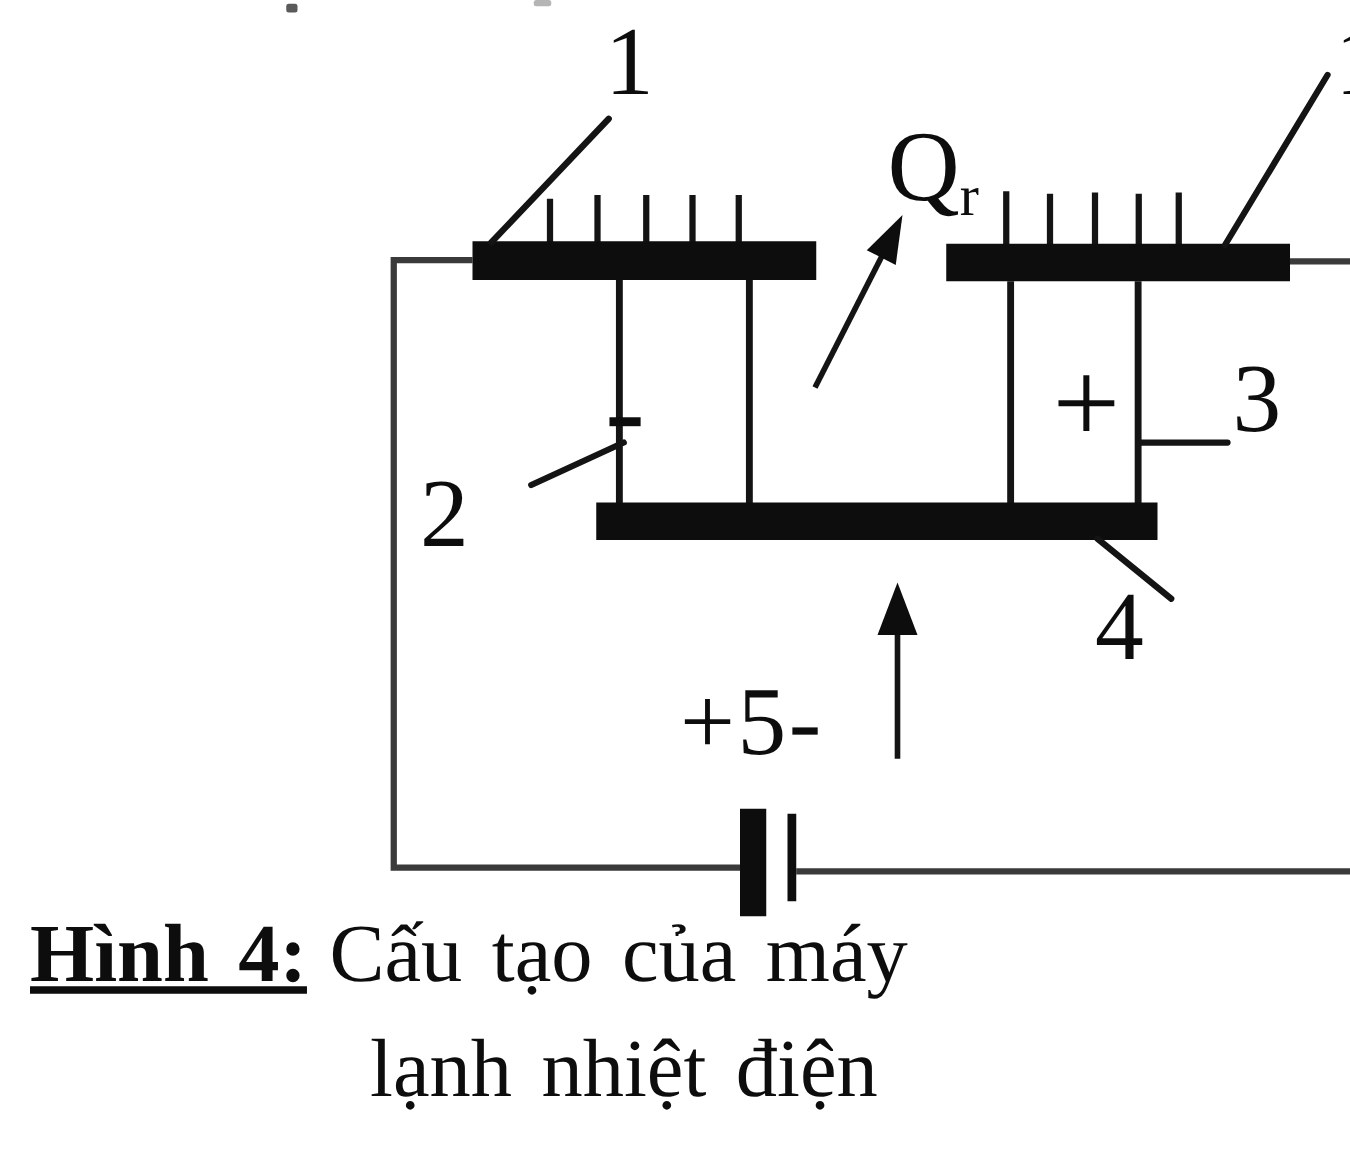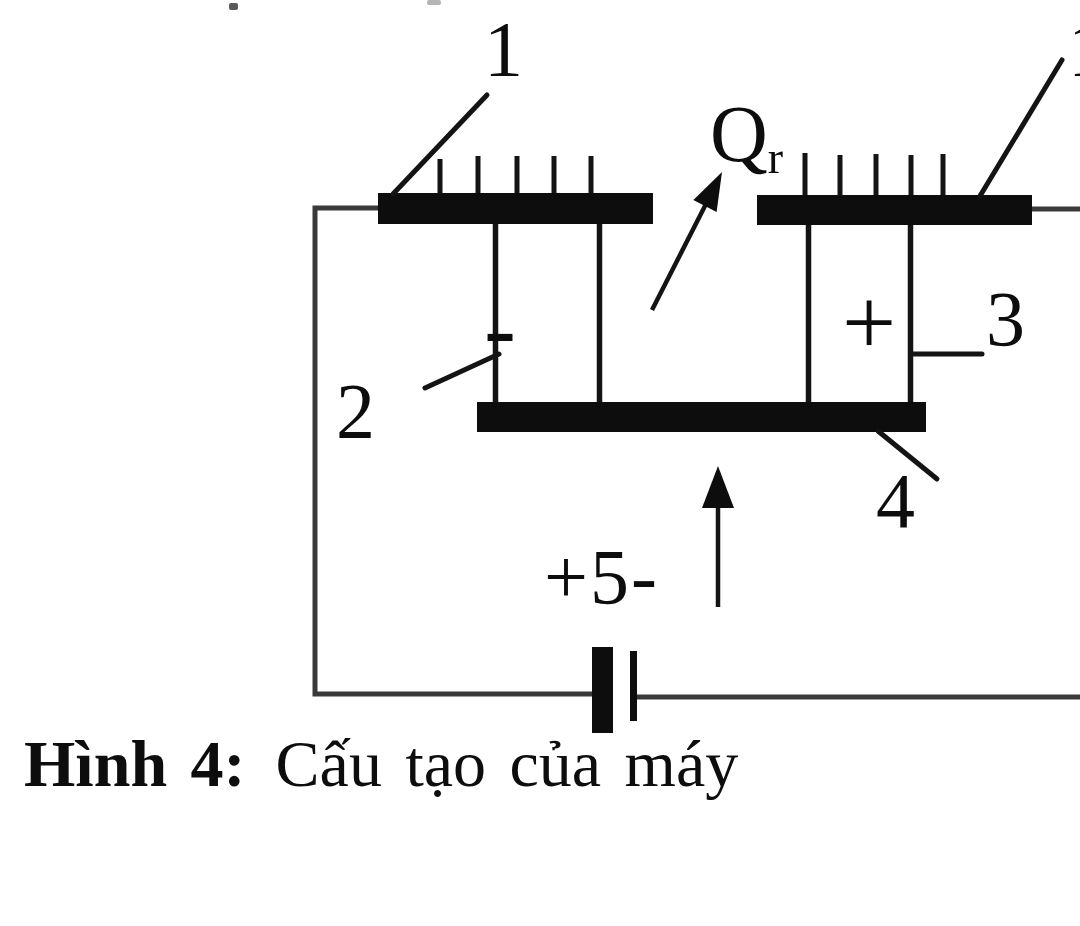--- a/index.html
+++ b/index.html
@@ -14,21 +14,21 @@
   .leg{stroke:#141414;stroke-width:5.5;fill:none;}
   .fin{stroke:#141414;stroke-width:5;fill:none;}
   .arrow-shaft{stroke:#141414;stroke-width:4.5;fill:none;}
   .txt{position:absolute;line-height:1;white-space:nowrap;}
   .num{font-size:78px;}
   .qlabel{font-size:80px;text-align:right;}
   .qlabel .sub{font-size:46px;vertical-align:-12px;letter-spacing:0;}
   .battlabel{font-size:78px;letter-spacing:2px;}
   .mark{font-size:96px;}
   .caption{position:absolute;left:24px;top:718px;font-size:66px;line-height:92px;word-spacing:7px;}
-  .cap-bold{font-weight:bold;margin-right:30px;}
+  .cap-bold{font-weight:bold;margin-right:18px;text-decoration:underline;}
   .cap-line2{padding-left:272px;}
   .artifact{position:absolute;border-radius:2px;}
 </style>
 </head>
 <body>
 
 <div class="stage">
 
   <svg class="diagram" width="1080" height="926" viewBox="0 0 1080 926">
 
@@ -90,18 +90,19 @@
   <div class="txt qlabel" style="left:710px;top:94px"><span>Q</span><span class="sub">r</span></div>
 
 
   <div class="txt battlabel" style="left:544px;top:538px">+5-</div>
 
   <div class="txt mark" style="left:842px;top:274px">+</div>
   <div class="txt mark" style="left:484px;top:280px">-</div>
 
   <div class="caption">
     <div class="cap-line1"><span class="cap-bold">Hình 4:</span><span>Cấu tạo của máy</span></div>
+    <div class="cap-line2">lạnh nhiệt điện</div>
   </div>
 
   <div class="artifact" style="left:229px;top:3px;width:9px;height:7px;background:#5a5a5a;"></div>
   <div class="artifact" style="left:427px;top:0px;width:14px;height:5px;background:#b5b5b5;"></div>
 
 </div>
 
 </body></html>

